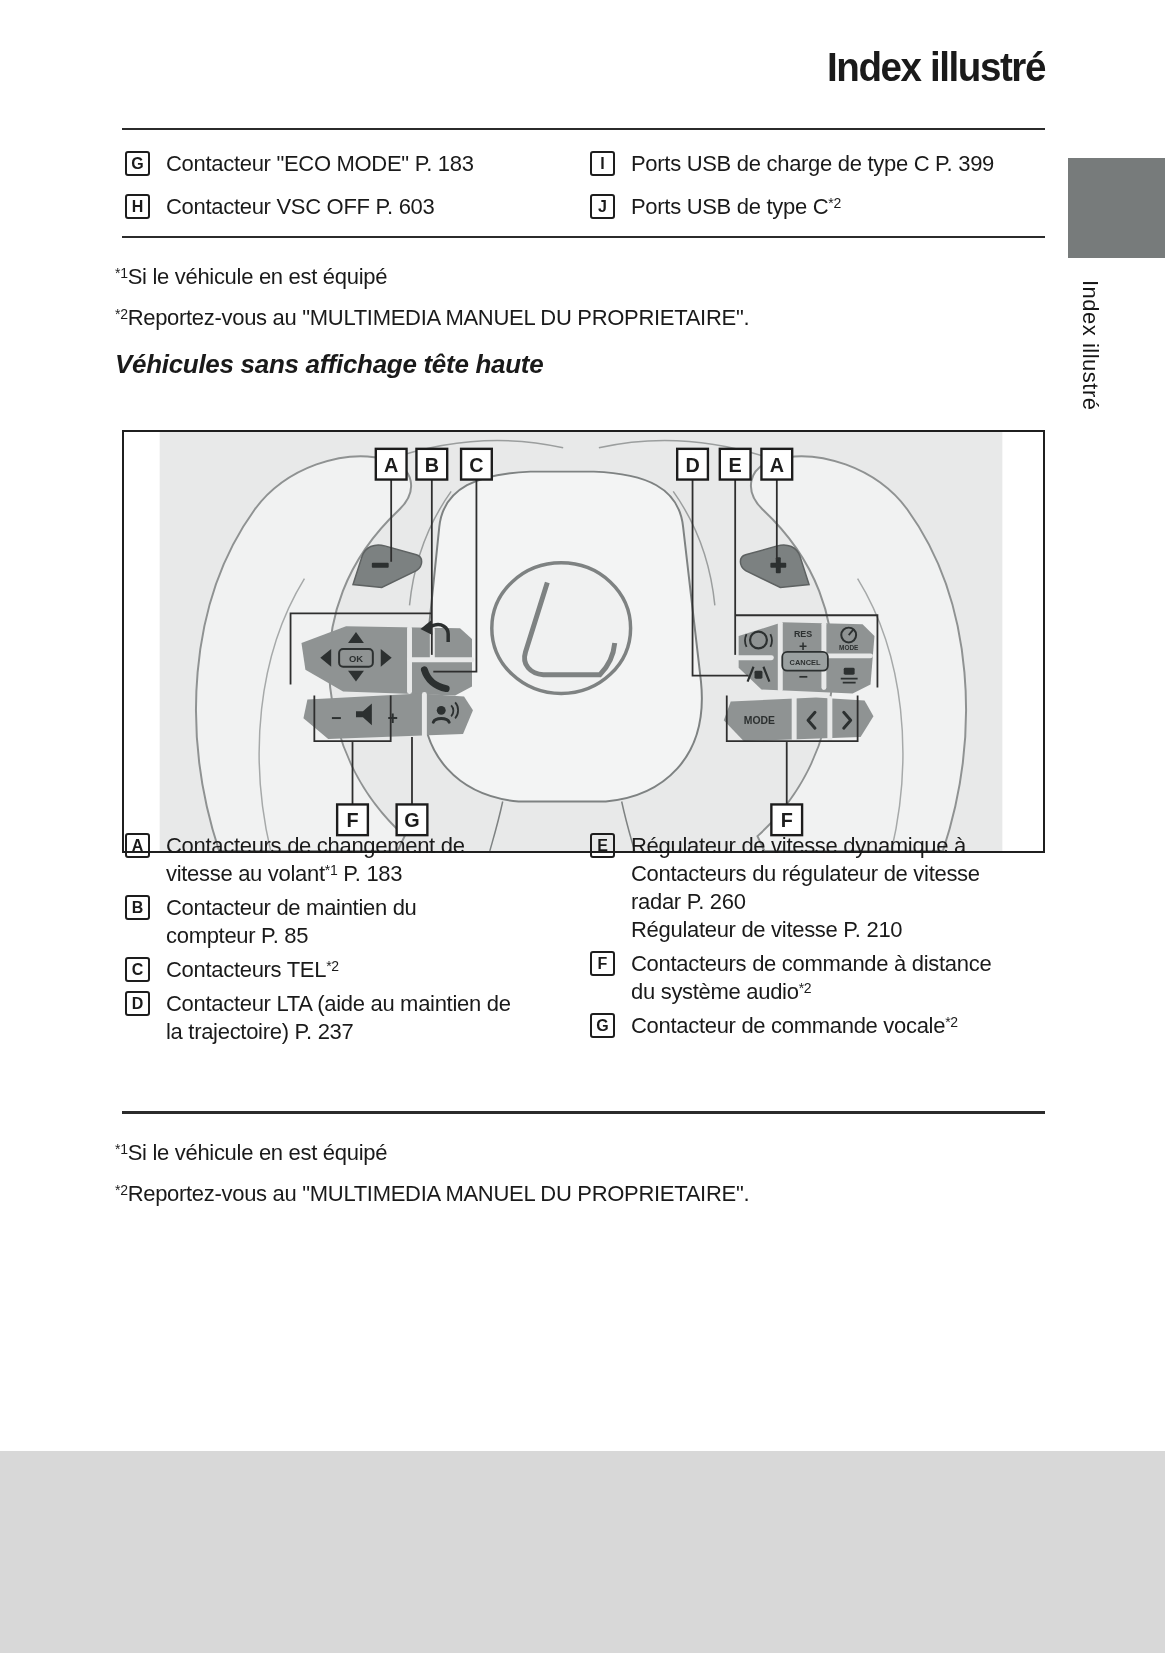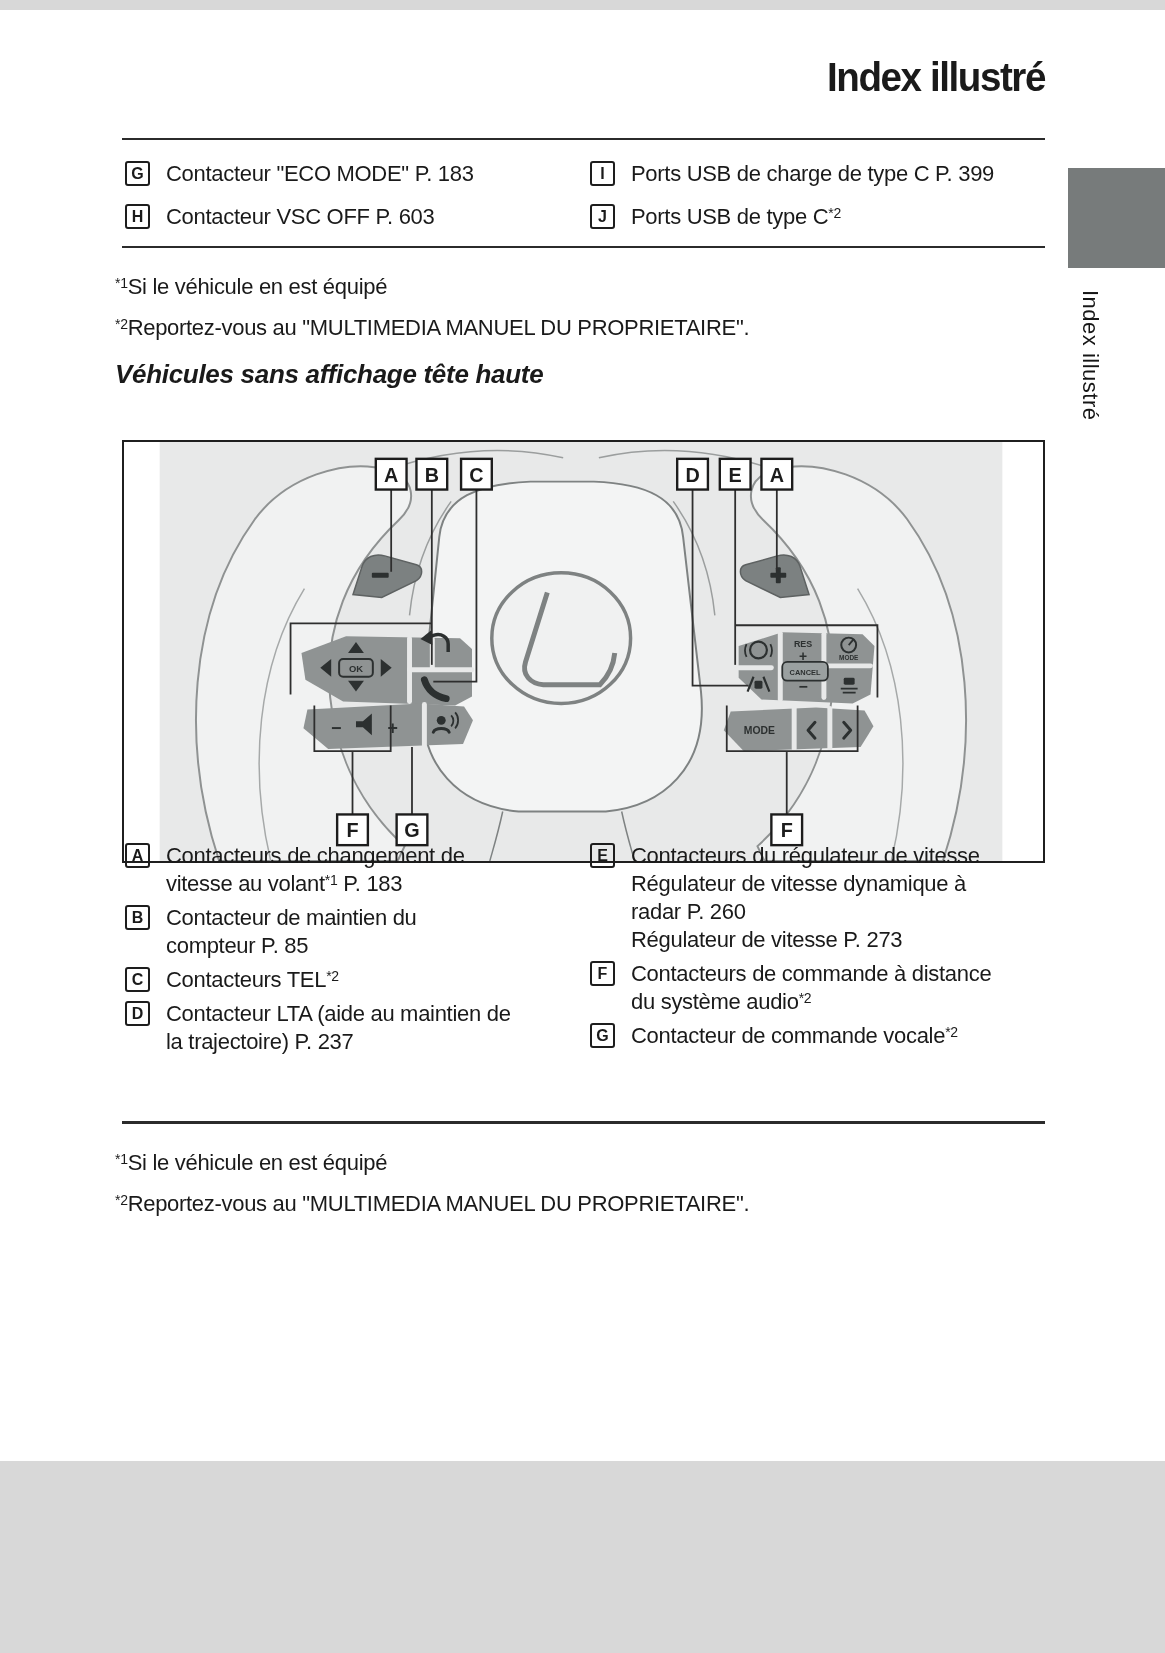--- a/index.html
+++ b/index.html
@@ -1,17 +1,17 @@
 <!DOCTYPE html>
 <html><head>
 <meta charset="utf-8">
 <style>
   html,body{margin:0;padding:0;background:#d8d8d8;}
   .page{position:relative;width:1165px;height:1451px;background:#ffffff;
-        font-family:"Liberation Sans",sans-serif;color:#1a1a1a;overflow:hidden;margin:10px auto;}
+        font-family:"Liberation Sans",sans-serif;color:#1a1a1a;overflow:hidden;margin:0 auto;}
   .rule{position:absolute;left:122px;width:923px;height:2px;background:#2b2b2b;}
   .page-title{position:absolute;top:44px;left:0;width:1045px;text-align:right;
         font-size:41px;font-weight:bold;letter-spacing:-1.5px;transform:scaleX(.94);transform-origin:100% 50%;}
   .col-list{position:absolute;}
   .ti{display:flex;align-items:flex-start;margin-bottom:15px;}
   .lbox{width:25px;height:25px;box-sizing:border-box;border:2.5px solid #1d1d1d;border-radius:3px;
         font-weight:bold;font-size:16px;display:flex;align-items:center;justify-content:center;
         margin-right:16px;flex:0 0 auto;margin-top:1px;}
   .ti-text,.ln{font-size:22px;line-height:28px;letter-spacing:-0.3px;}
   sup{font-size:14px;line-height:0;vertical-align:6px;font-weight:inherit;}
@@ -246,24 +246,24 @@
         <div class="ln"><span>Contacteur LTA (aide au maintien de</span></div>
         <div class="ln"><span>la trajectoire) P. 237</span></div>
       </div>
     </div>
   </div>
 
   <div class="col-list legend" style="left:590px;top:832px;width:440px">
     <div class="ti">
       <span class="lbox">E</span>
       <div>
+        <div class="ln"><span>Régulateur de vitesse dynamique à</span></div>
         <div class="ln"><span>Contacteurs du régulateur de vitesse</span></div>
-        <div class="ln"><span>Régulateur de vitesse dynamique à</span></div>
         <div class="ln"><span>radar P. 260</span></div>
-        <div class="ln"><span>Régulateur de vitesse P. 273</span></div>
+        <div class="ln"><span>Régulateur de vitesse P. 210</span></div>
       </div>
     </div>
     <div class="ti">
       <span class="lbox">F</span>
       <div>
         <div class="ln"><span>Contacteurs de commande à distance</span></div>
         <div class="ln"><span>du système audio</span><sup>*2</sup></div>
       </div>
     </div>
     <div class="ti">

